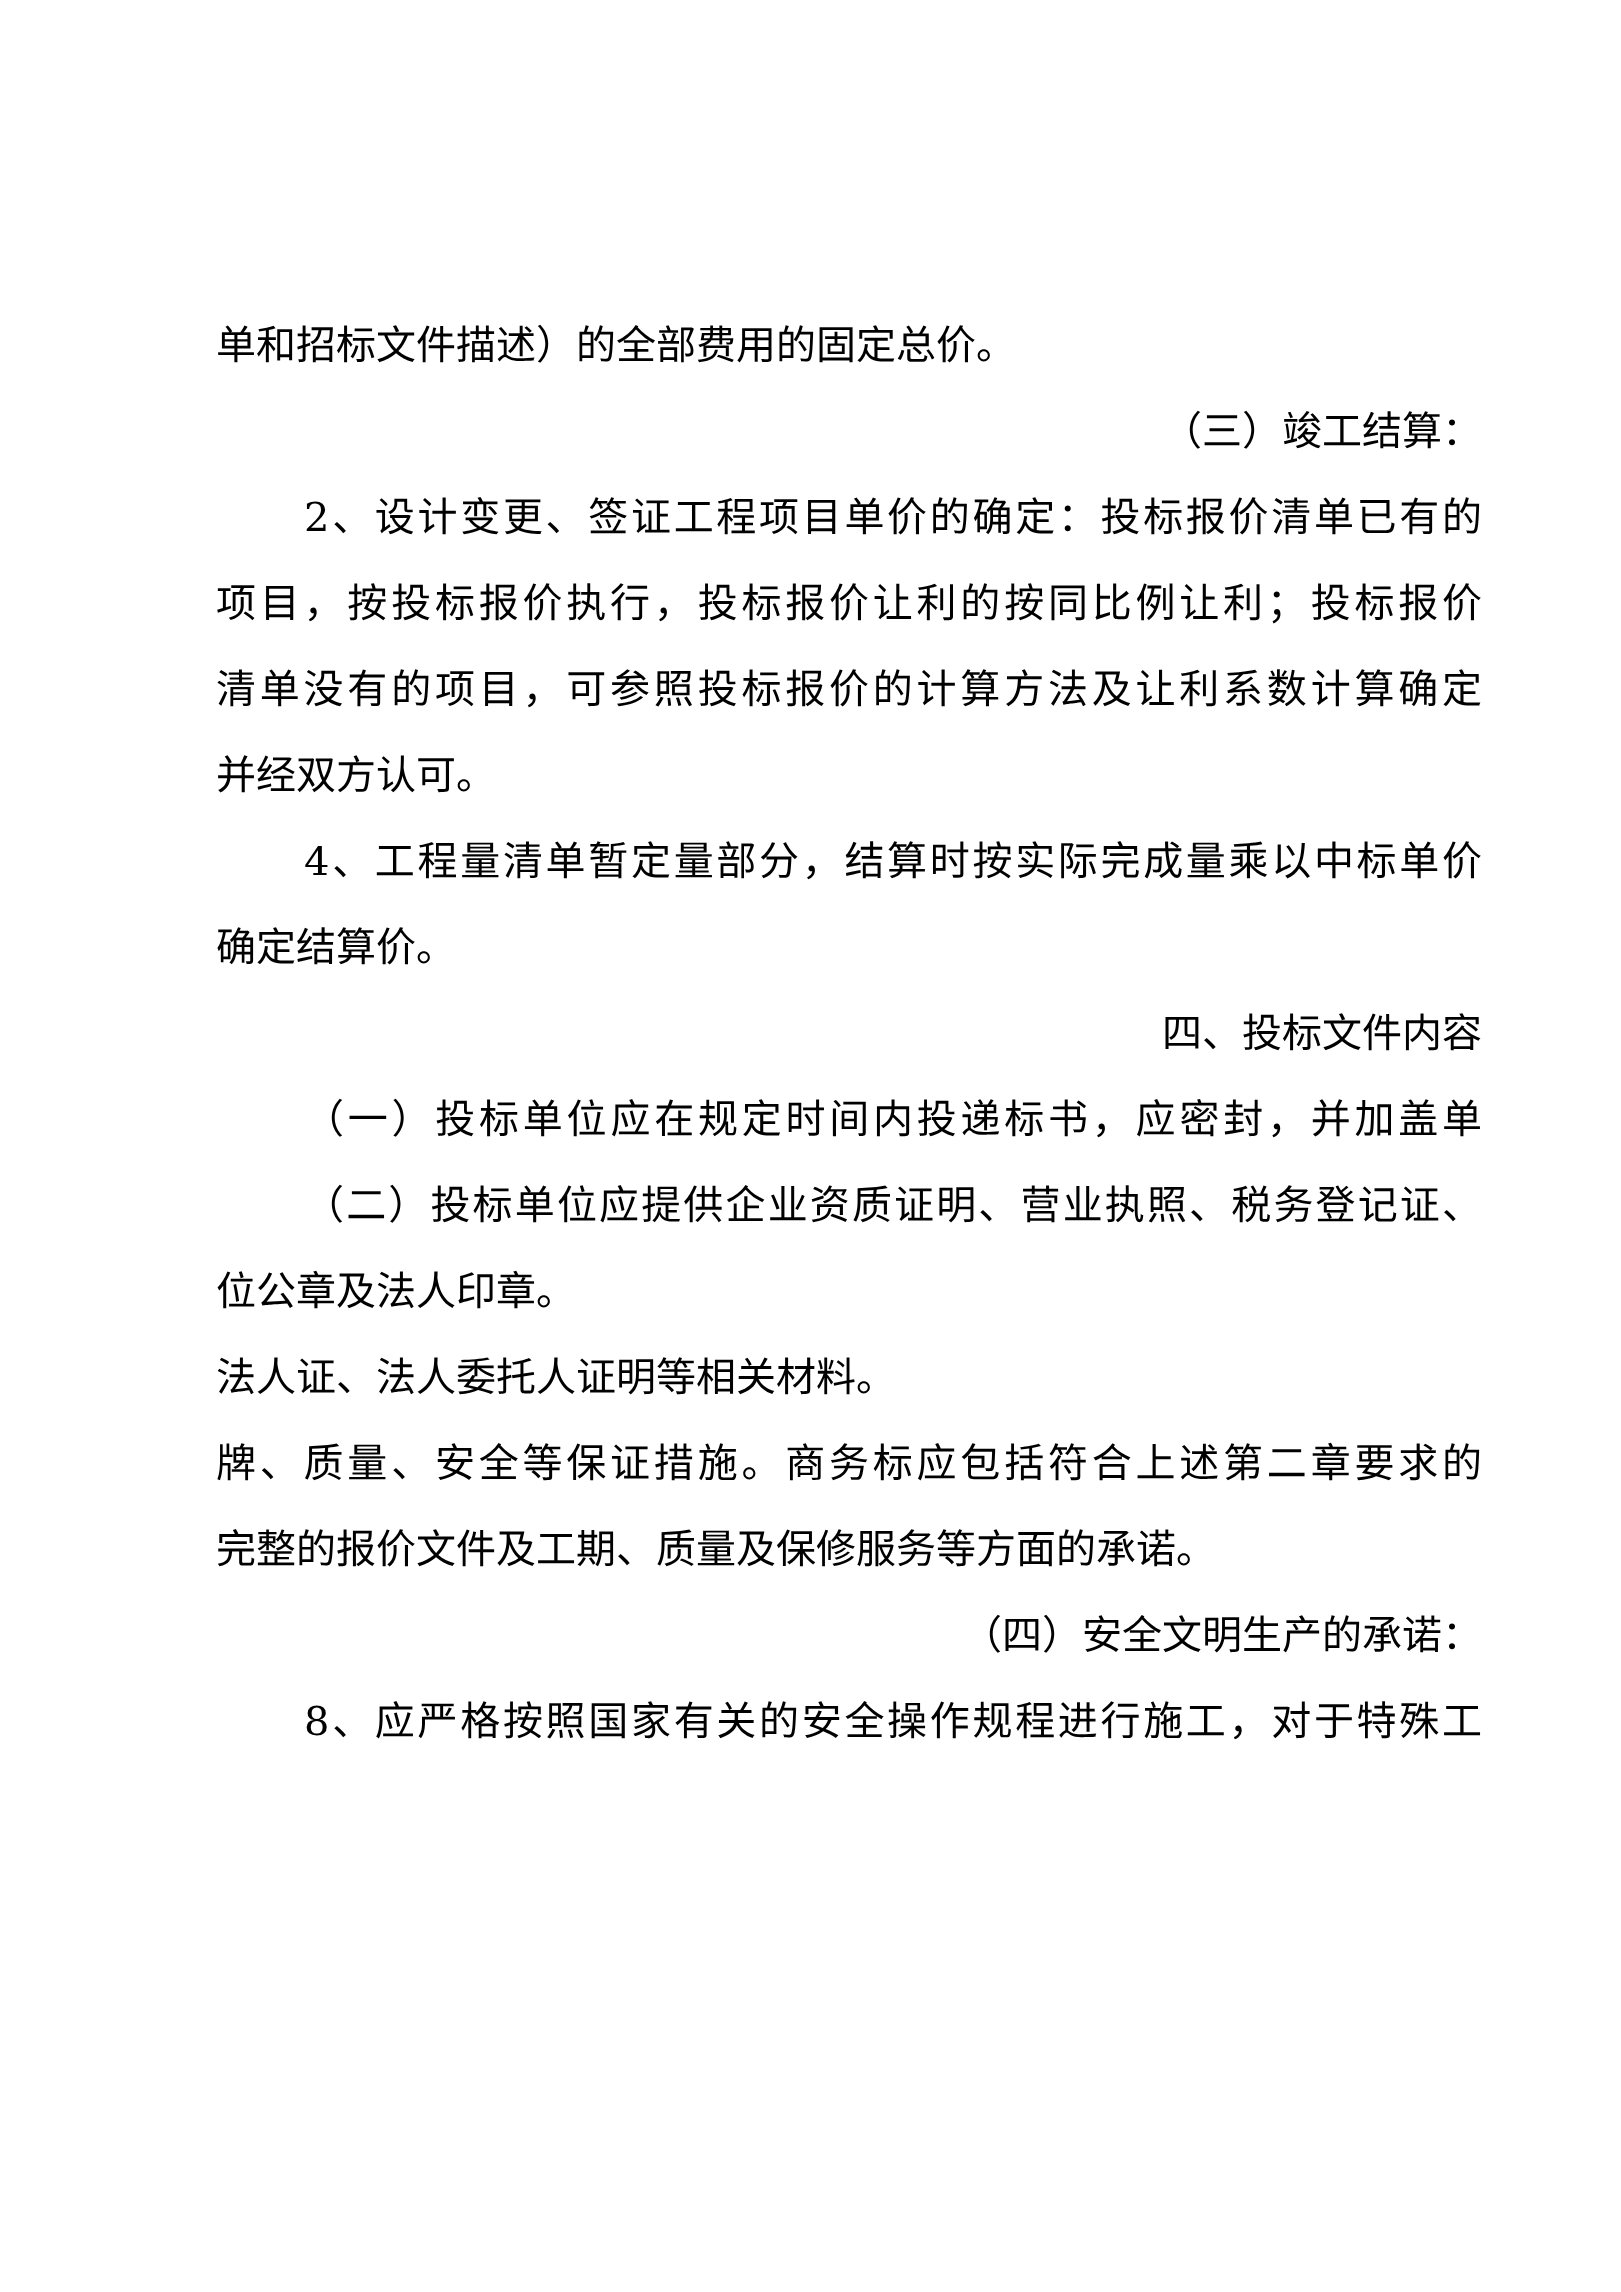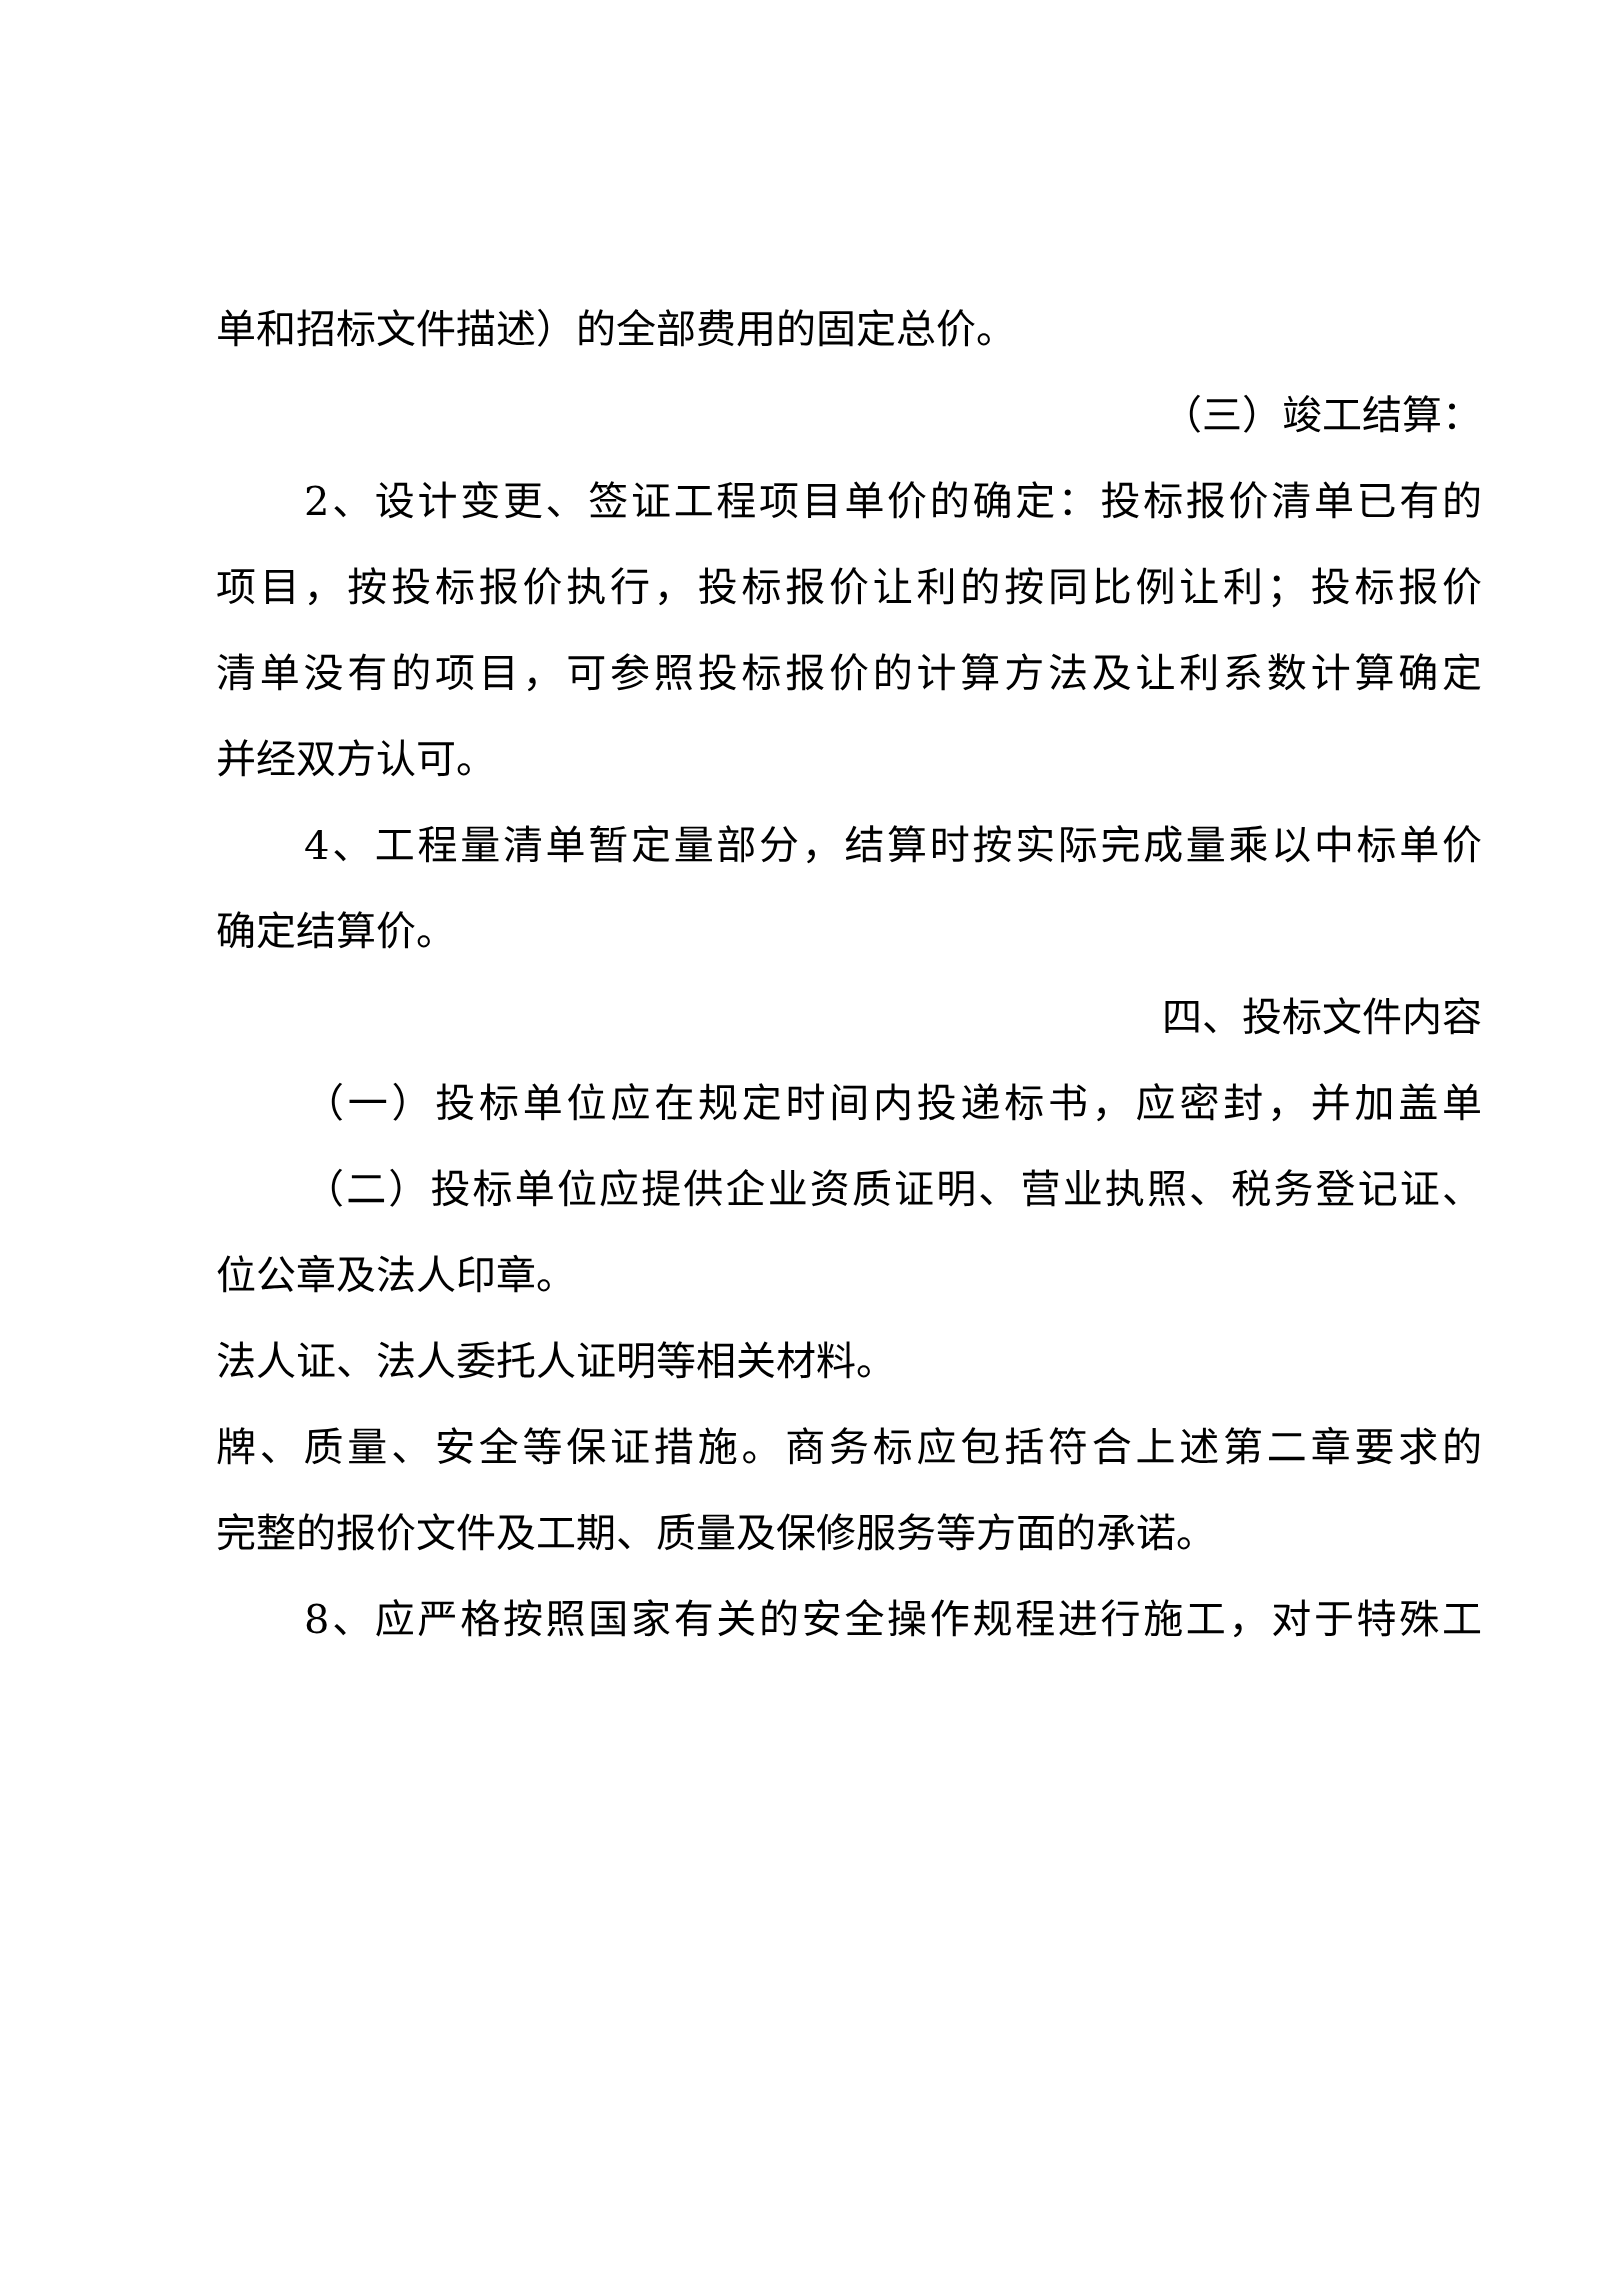--- a/index.html
+++ b/index.html
@@ -11,21 +11,21 @@
     position: relative;
     width: 1621px;
     height: 2293px;
     background: #ffffff;
     color: #000000;
     overflow: hidden;
   }
   .text-block {
     position: absolute;
     left: 216px;
-    top: 286px;
+    top: 302px;
     width: 1266px;
   }
   .line {
     height: 86px;
     line-height: 86px;
     font-family: "DejaVu Serif", "Liberation Serif", serif;
     font-size: 40px;
     font-weight: normal;
     color: #000000;
     letter-spacing: 0;
@@ -52,16 +52,17 @@
       <div class="line">并经双方认可。</div>
       <div class="line indent justify">4、工程量清单暂定量部分，结算时按实际完成量乘以中标单价</div>
       <div class="line">确定结算价。</div>
       <div class="line indent">四、投标文件内容</div>
       <div class="line indent justify">（一）投标单位应在规定时间内投递标书，应密封，并加盖单</div>
       <div class="line indent justify">（二）投标单位应提供企业资质证明、营业执照、税务登记证、</div>
       <div class="line">位公章及法人印章。</div>
       <div class="line">法人证、法人委托人证明等相关材料。</div>
       <div class="line justify">牌、质量、安全等保证措施。商务标应包括符合上述第二章要求的</div>
       <div class="line">完整的报价文件及工期、质量及保修服务等方面的承诺。</div>
+      <div class="line indent">（四）安全文明生产的承诺：</div>
       <div class="line indent justify">8、应严格按照国家有关的安全操作规程进行施工，对于特殊工</div>
     </div>
 </div>
 
 
 </body></html>

